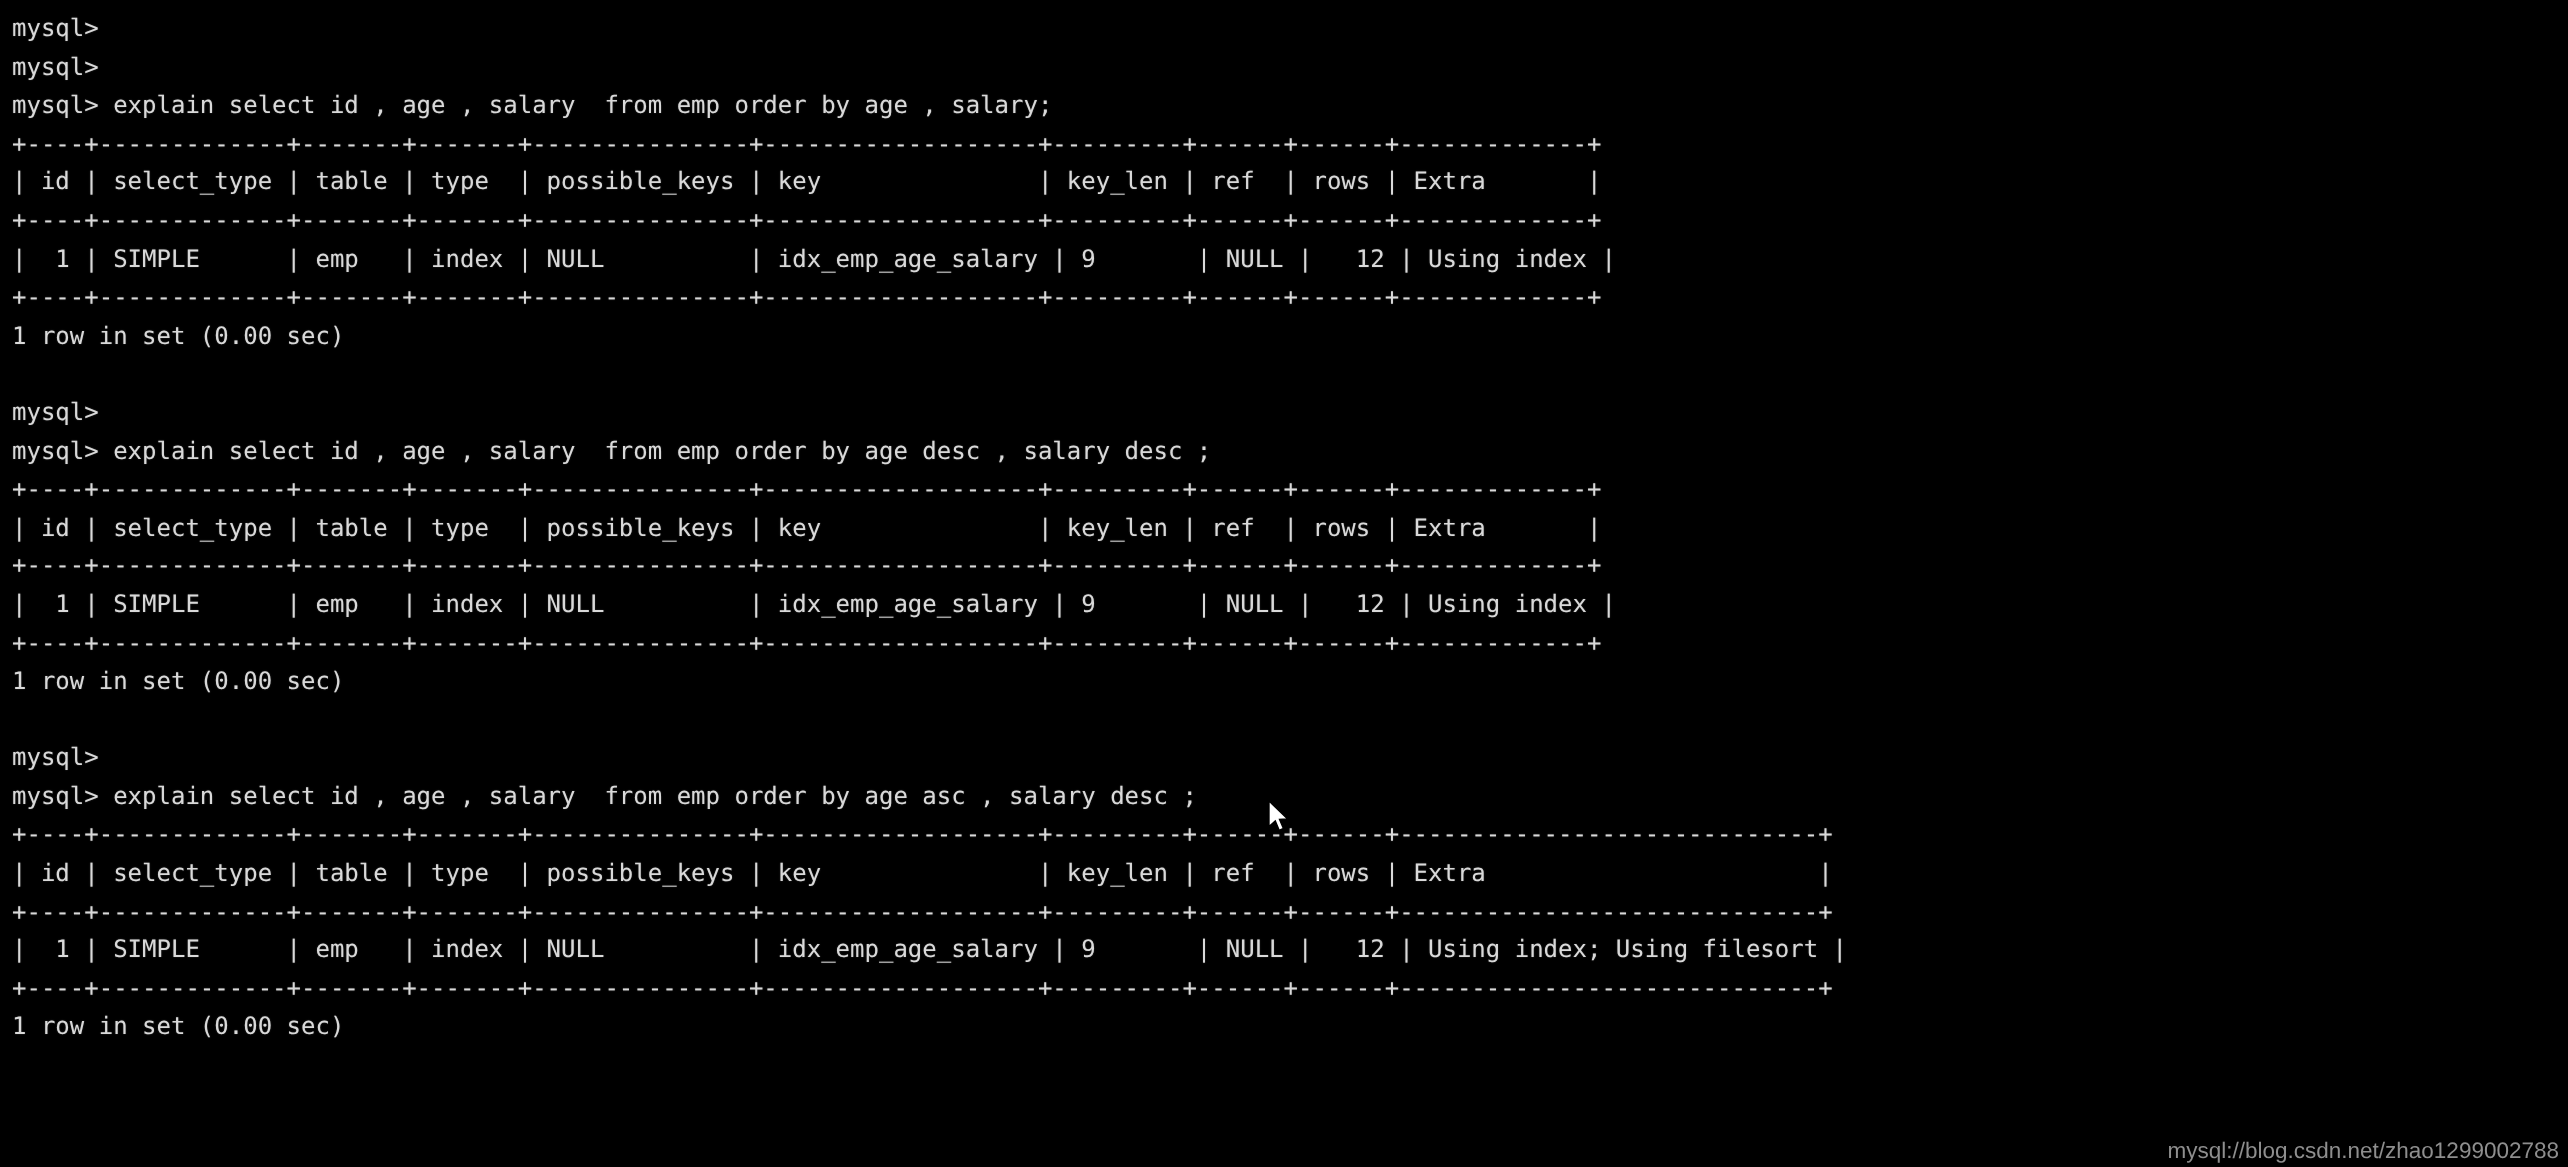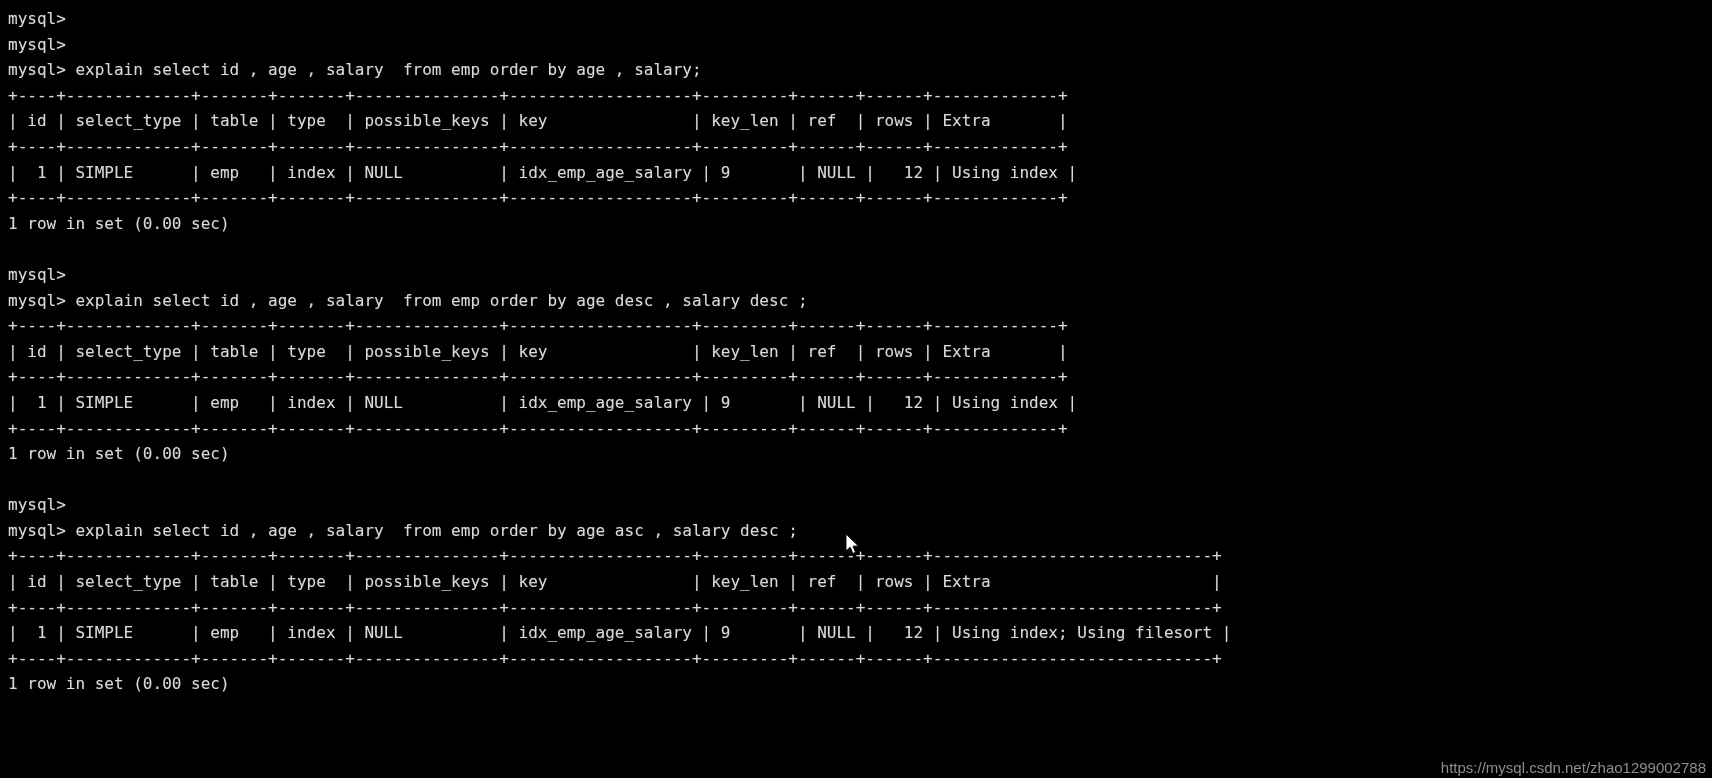--- a/index.html
+++ b/index.html
@@ -88,15 +88,15 @@
       <div class="line">+----+-------------+-------+-------+---------------+-------------------+---------+------+------+-----------------------------+</div>
       <div class="line">1 row in set (0.00 sec)</div>
     </div>
 
   <div class="cursor-arrow">
     <svg width="14" height="22" viewBox="0 0 14 22" xmlns="http://www.w3.org/2000/svg">
       <polygon points="0,0 0,17 4.2,13.2 6.8,19.5 9.6,18.3 7.0,12.2 12.4,12.0" fill="#ffffff" stroke="#000000" stroke-width="0.9"></polygon>
     </svg>
   </div>
 
-  <div class="watermark">https://mysql.csdn.net/zhao1299002788</div>
+  <div class="watermark">mysql://blog.csdn.net/zhao1299002788</div>
 
 </div>
 
 </body></html>

